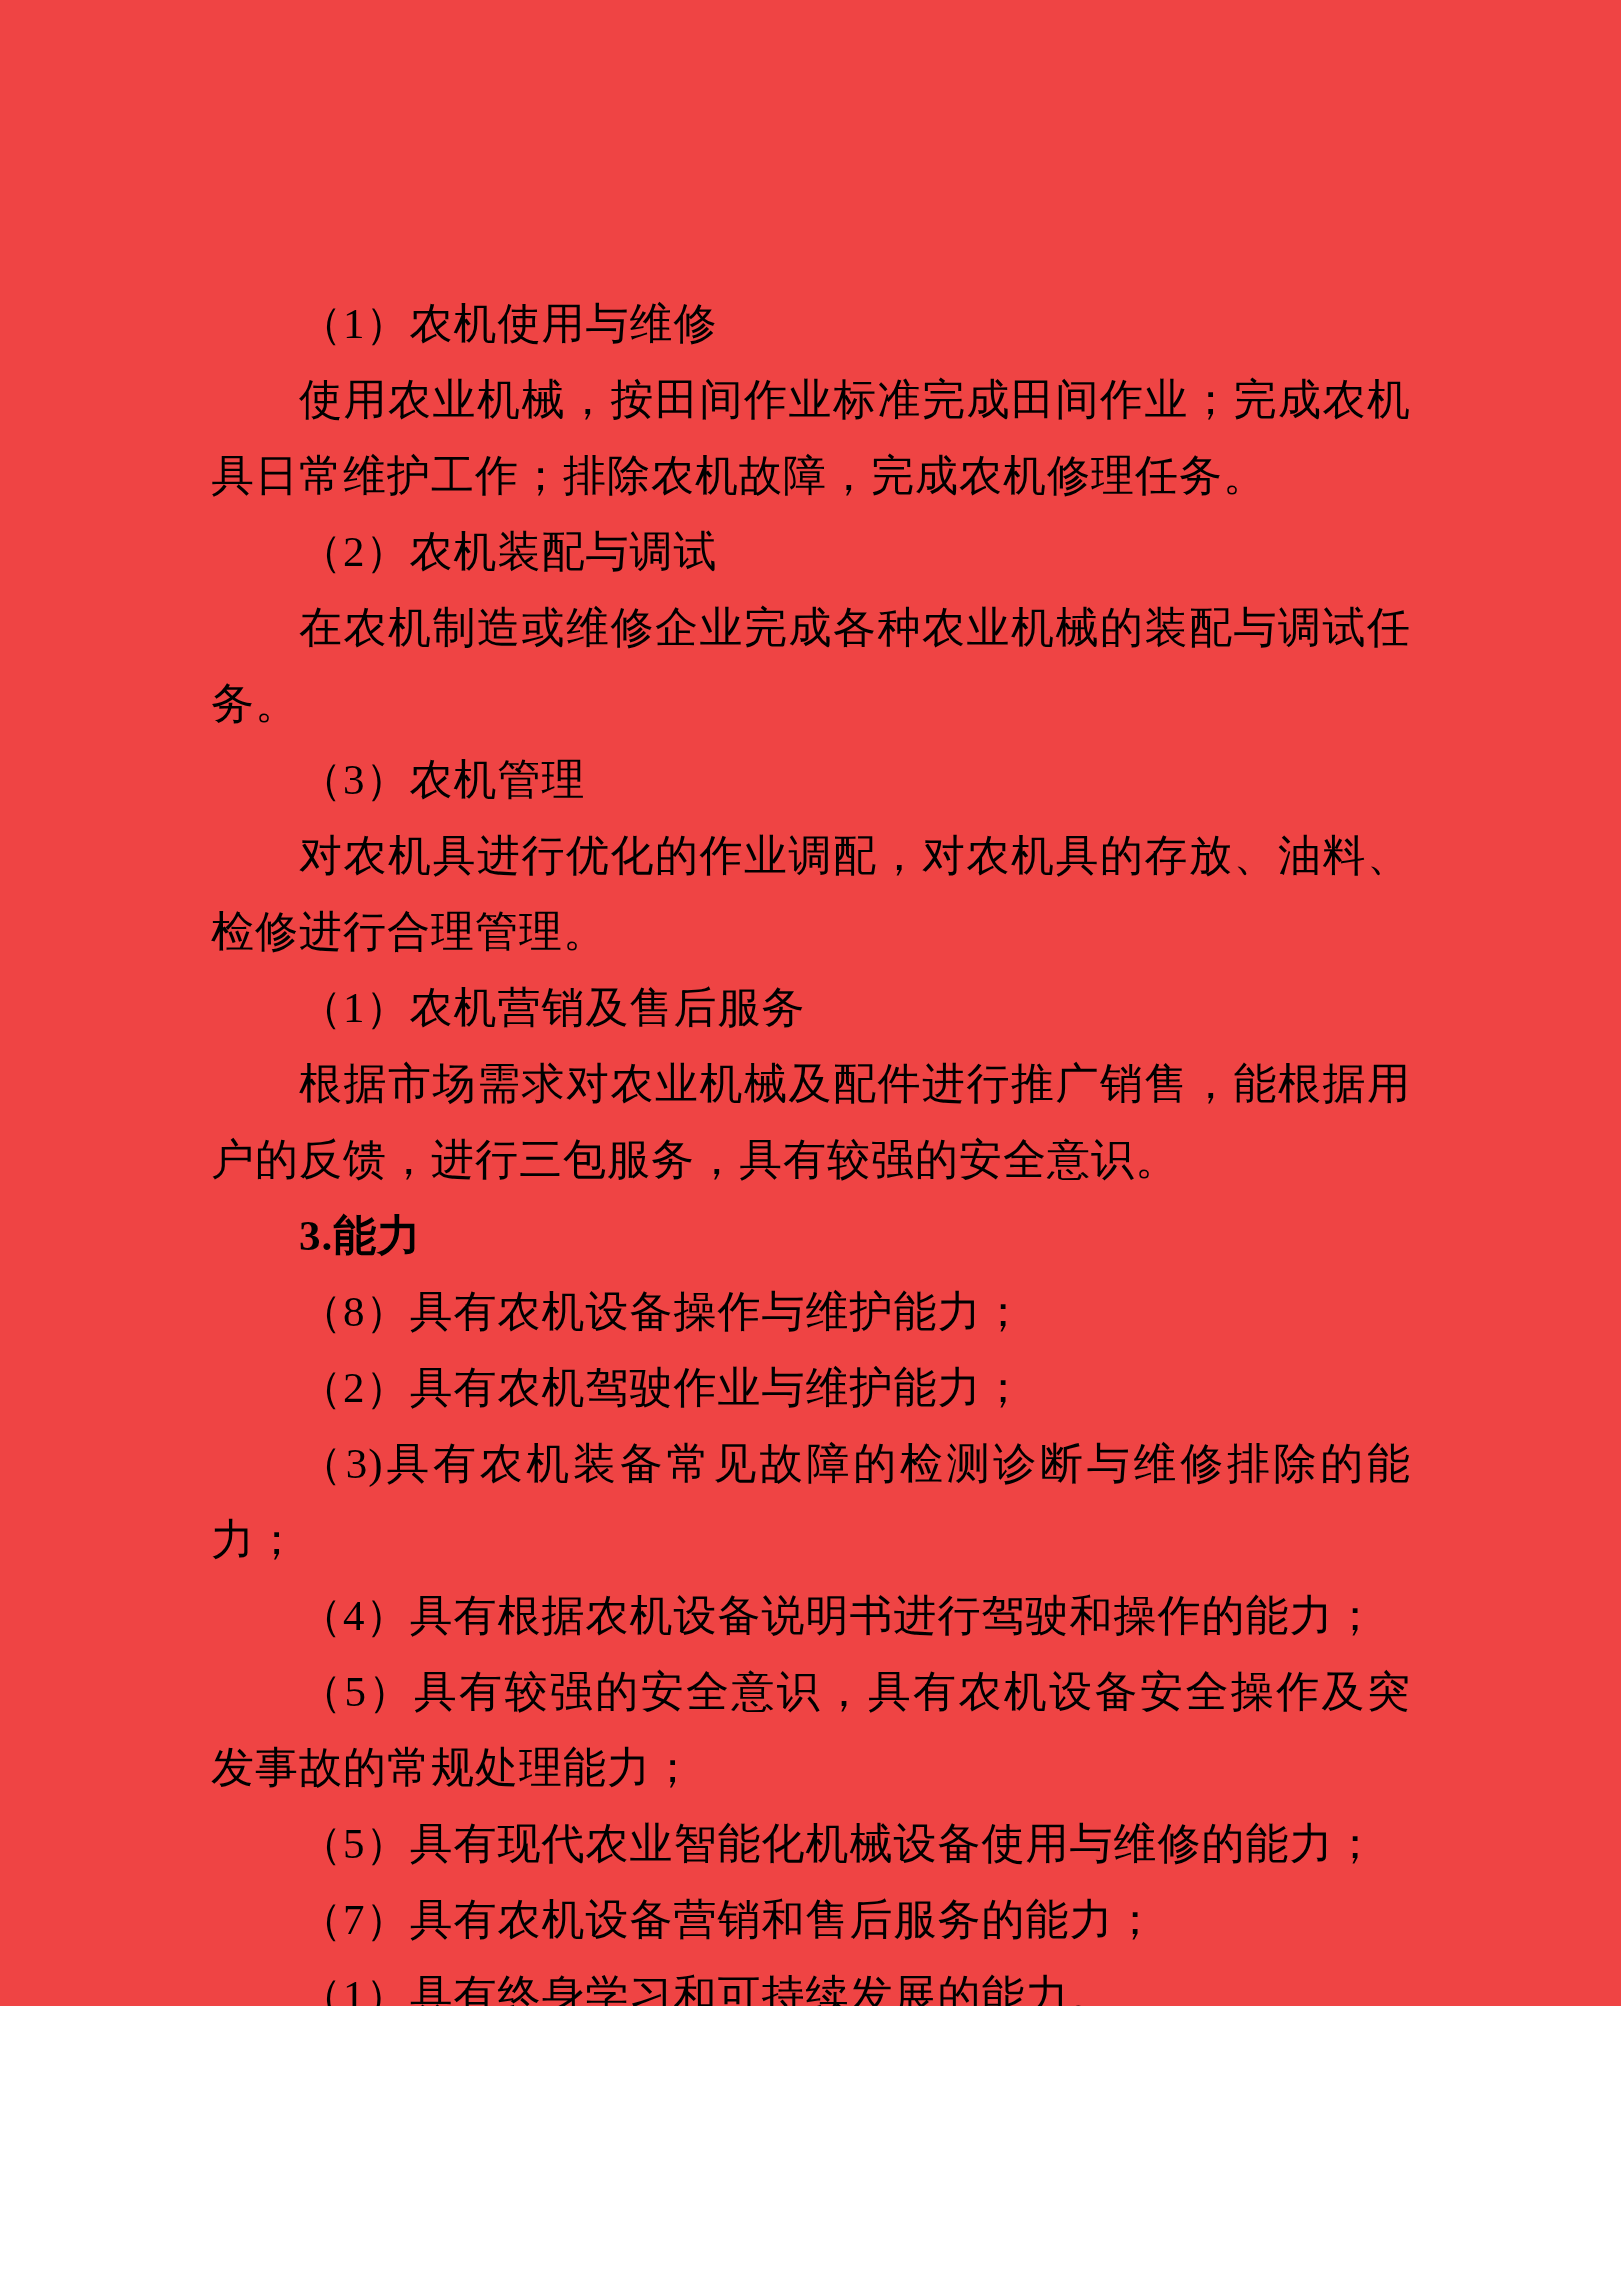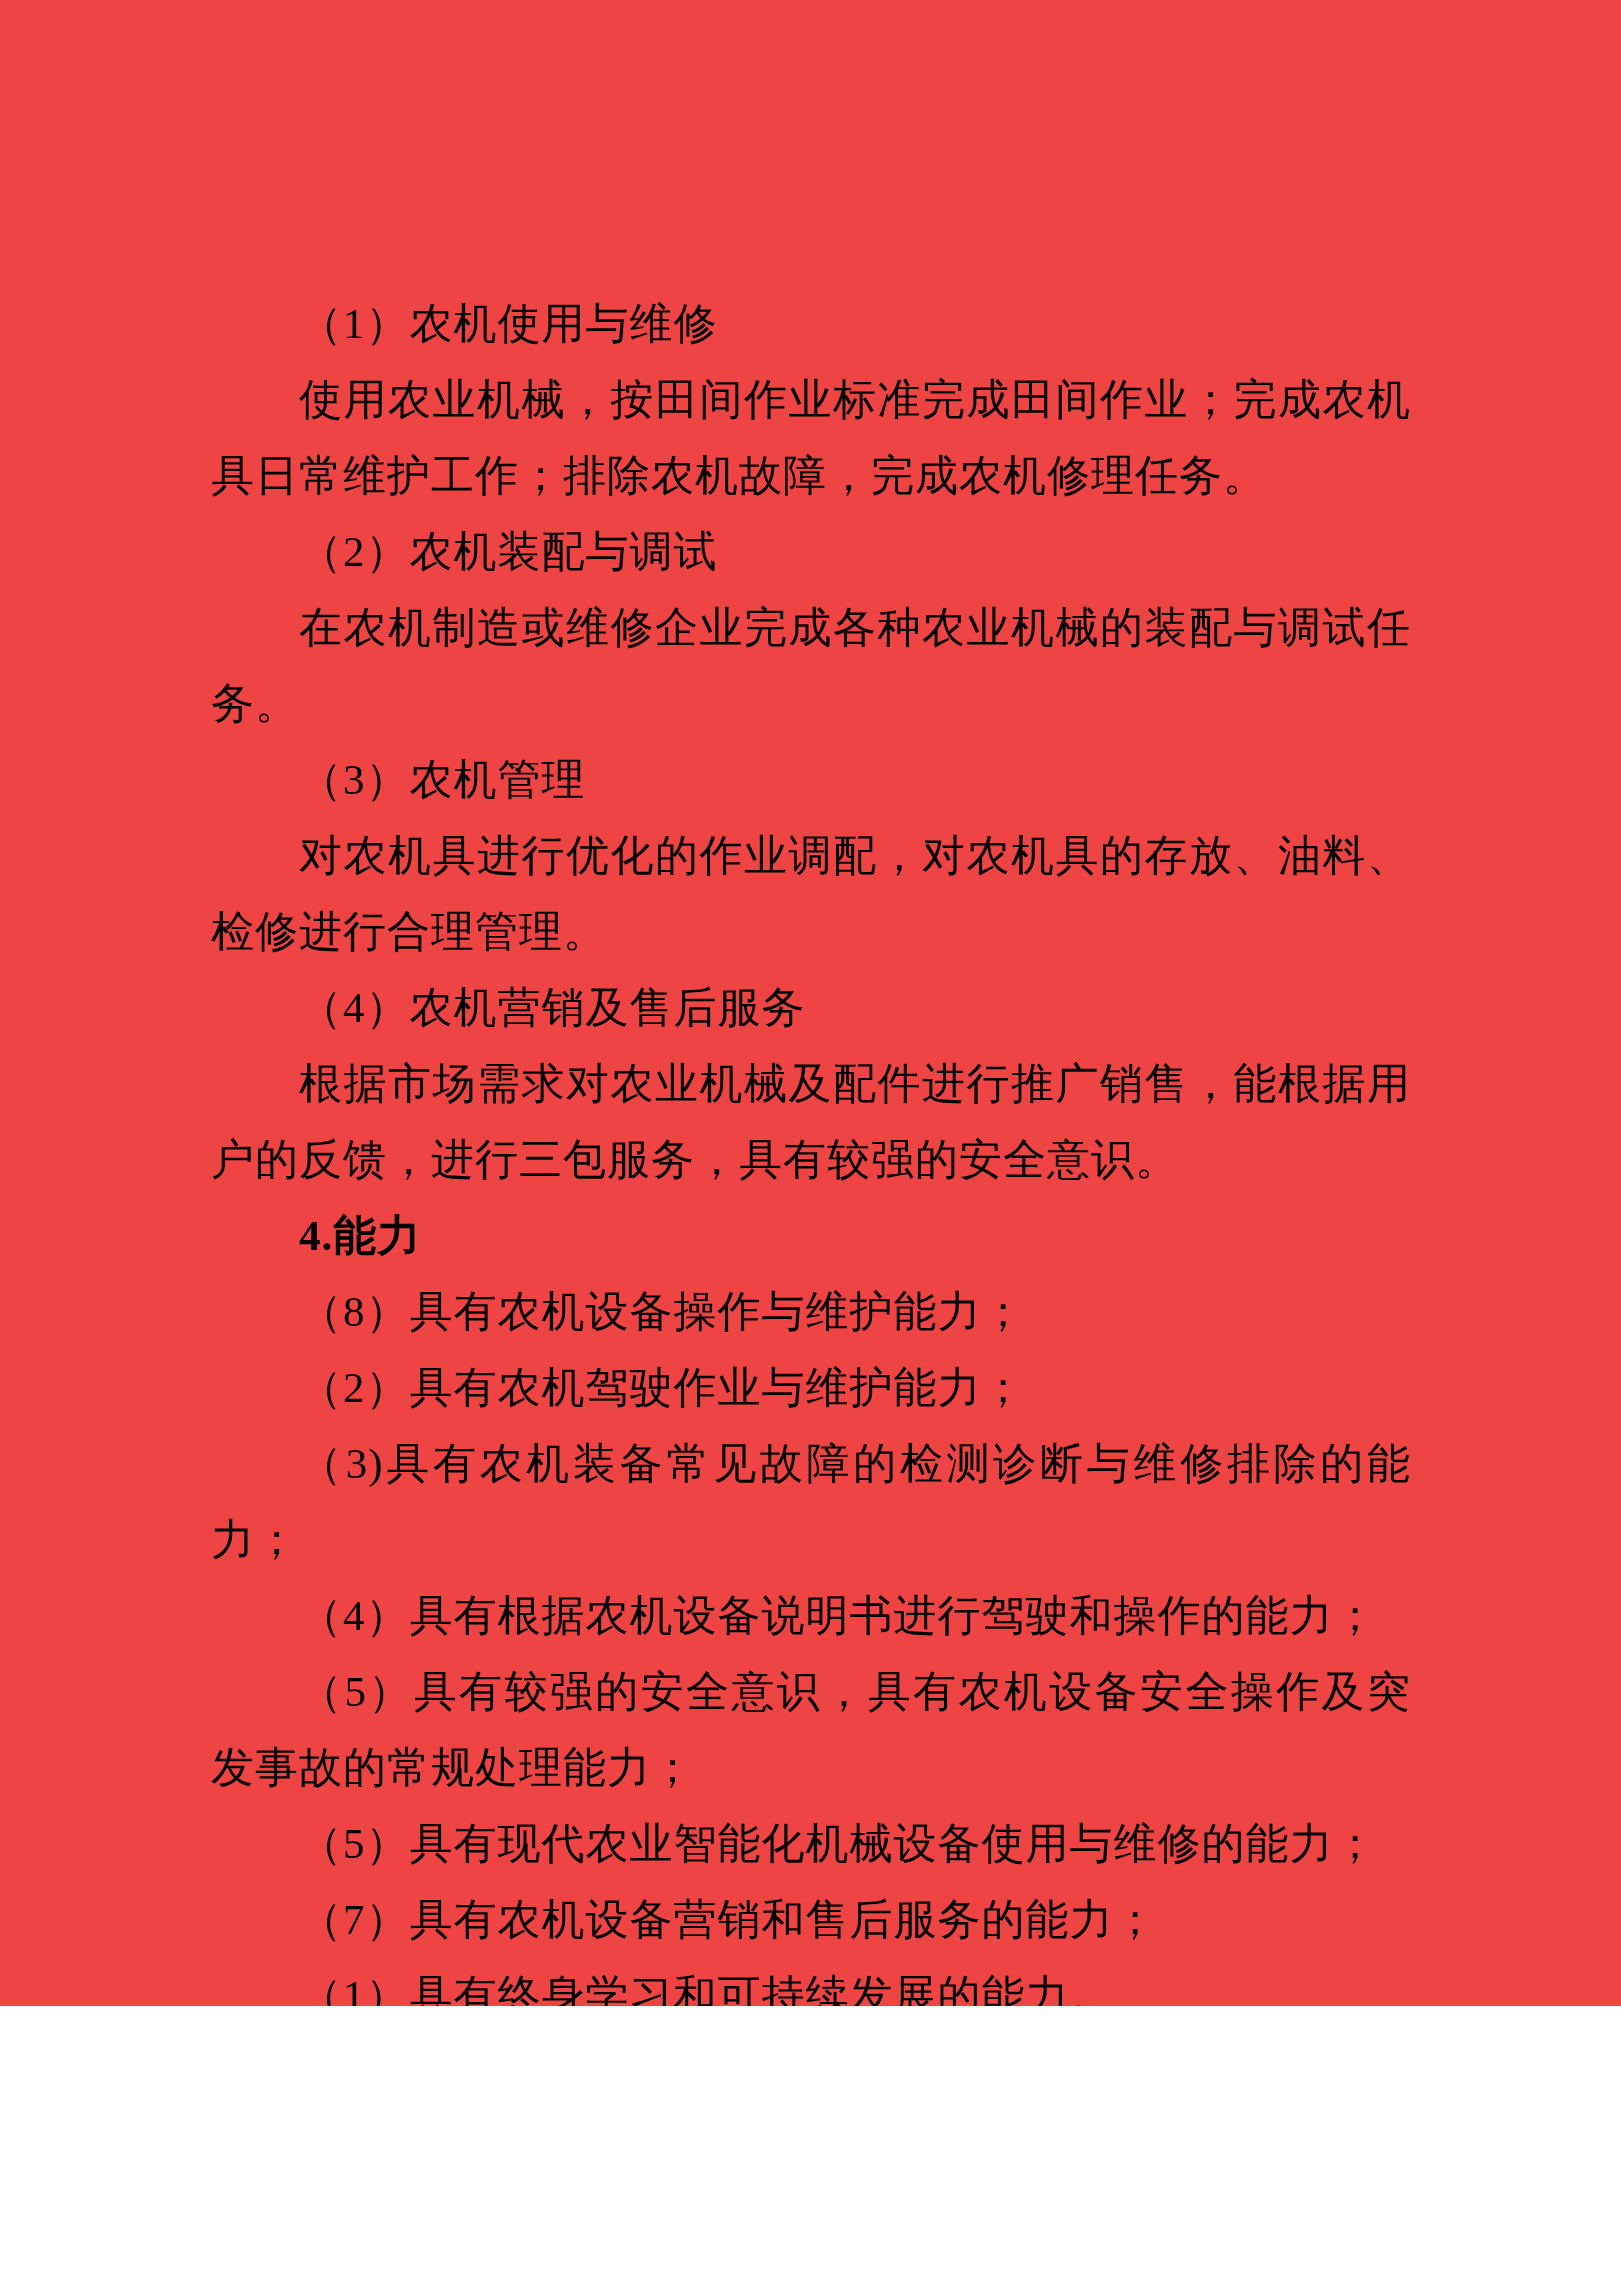--- a/index.html
+++ b/index.html
@@ -51,23 +51,23 @@
 <body>
 
 <div class="page">
   <div class="text-block" id="paragraphs">
       <p class="para">（1）农机使用与维修</p>
       <p class="para">使用农业机械，按田间作业标准完成田间作业；完成农机具日常维护工作；排除农机故障，完成农机修理任务。</p>
       <p class="para">（2）农机装配与调试</p>
       <p class="para">在农机制造或维修企业完成各种农业机械的装配与调试任务。</p>
       <p class="para">（3）农机管理</p>
       <p class="para">对农机具进行优化的作业调配，对农机具的存放、油料、检修进行合理管理。</p>
-      <p class="para">（4）农机营销及售后服务</p>
+      <p class="para">（1）农机营销及售后服务</p>
       <p class="para">根据市场需求对农业机械及配件进行推广销售，能根据用户的反馈，进行三包服务，具有较强的安全意识。</p>
-      <p class="para bold">4.能力</p>
+      <p class="para bold">3.能力</p>
       <p class="para">（8）具有农机设备操作与维护能力；</p>
       <p class="para">（2）具有农机驾驶作业与维护能力；</p>
       <p class="para">（3)具有农机装备常见故障的检测诊断与维修排除的能力；</p>
       <p class="para">（4）具有根据农机设备说明书进行驾驶和操作的能力；</p>
       <p class="para">（5）具有较强的安全意识，具有农机设备安全操作及突发事故的常规处理能力；</p>
       <p class="para">（5）具有现代农业智能化机械设备使用与维修的能力；</p>
       <p class="para">（7）具有农机设备营销和售后服务的能力；</p>
       <p class="para">（1）具有终身学习和可持续发展的能力。</p>
     </div>
   <div class="page-number">3</div>

